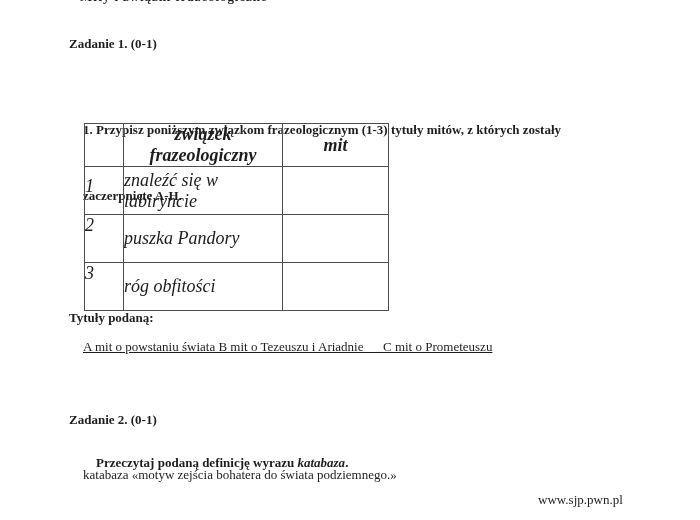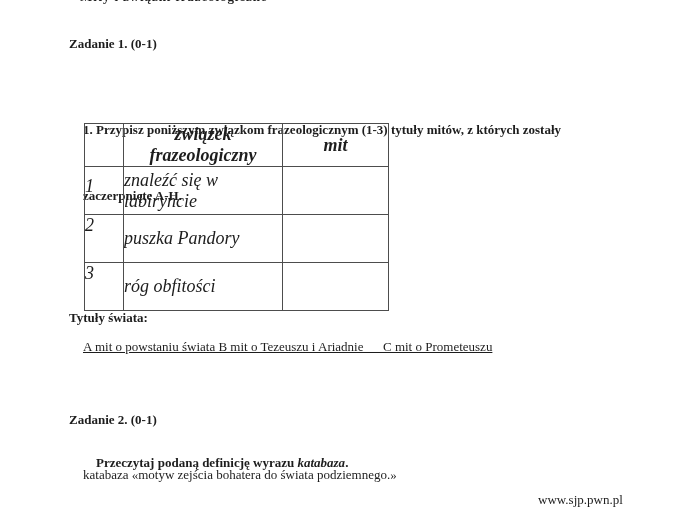--- a/index.html
+++ b/index.html
@@ -102,21 +102,21 @@
       <td class="answer"></td>
     </tr>
     <tr class="data-row">
       <td class="num">3</td>
       <td class="phrase">róg obfitości</td>
       <td class="answer"></td>
     </tr>
   </tbody>
     </table>
 
-  <div class="abs task-title" style="top:310px;">Tytuły świata:</div>
+  <div class="abs task-title" style="top:310px;">Tytuły podaną:</div>
 
   <div class="abs titles-line" style="top:339px;">A mit o powstaniu świata B mit o Tezeuszu i Ariadnie      C mit o Prometeuszu</div>
 
 
   <div class="abs task-title" style="top:412px;">Zadanie 2. (0-1)</div>
 
   <div class="abs b pre" style="left:83px; top:439px;">
     <span>Przeczytaj podaną definicję wyrazu </span><span class="i">katabaza</span><span>.</span>
   </div>
 

